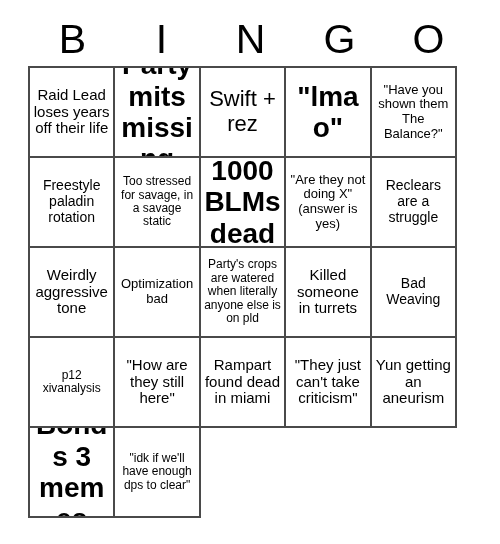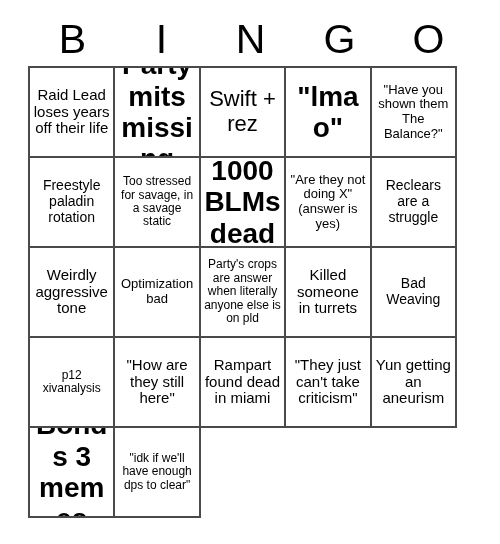--- a/index.html
+++ b/index.html
@@ -129,21 +129,21 @@
     <div class="bingo-cell" data-size="md">
         <span class="bingo-cell-text">Reclears are a struggle</span>
       </div>
     <div class="bingo-cell" data-size="sm">
         <span class="bingo-cell-text">Weirdly aggressive tone</span>
       </div>
     <div class="bingo-cell" data-size="xs">
         <span class="bingo-cell-text">Optimization bad</span>
       </div>
     <div class="bingo-cell" data-size="xxs">
-        <span class="bingo-cell-text">Party's crops are answer when literally anyone else is on pld</span>
+        <span class="bingo-cell-text">Party's crops are watered when literally anyone else is on pld</span>
       </div>
 
     <div class="bingo-cell" data-size="sm">
         <span class="bingo-cell-text">Killed someone in turrets</span>
       </div>
     <div class="bingo-cell" data-size="md">
         <span class="bingo-cell-text">Bad Weaving</span>
       </div>
     <div class="bingo-cell" data-size="xxs">
         <span class="bingo-cell-text">p12 xivanalysis</span>

